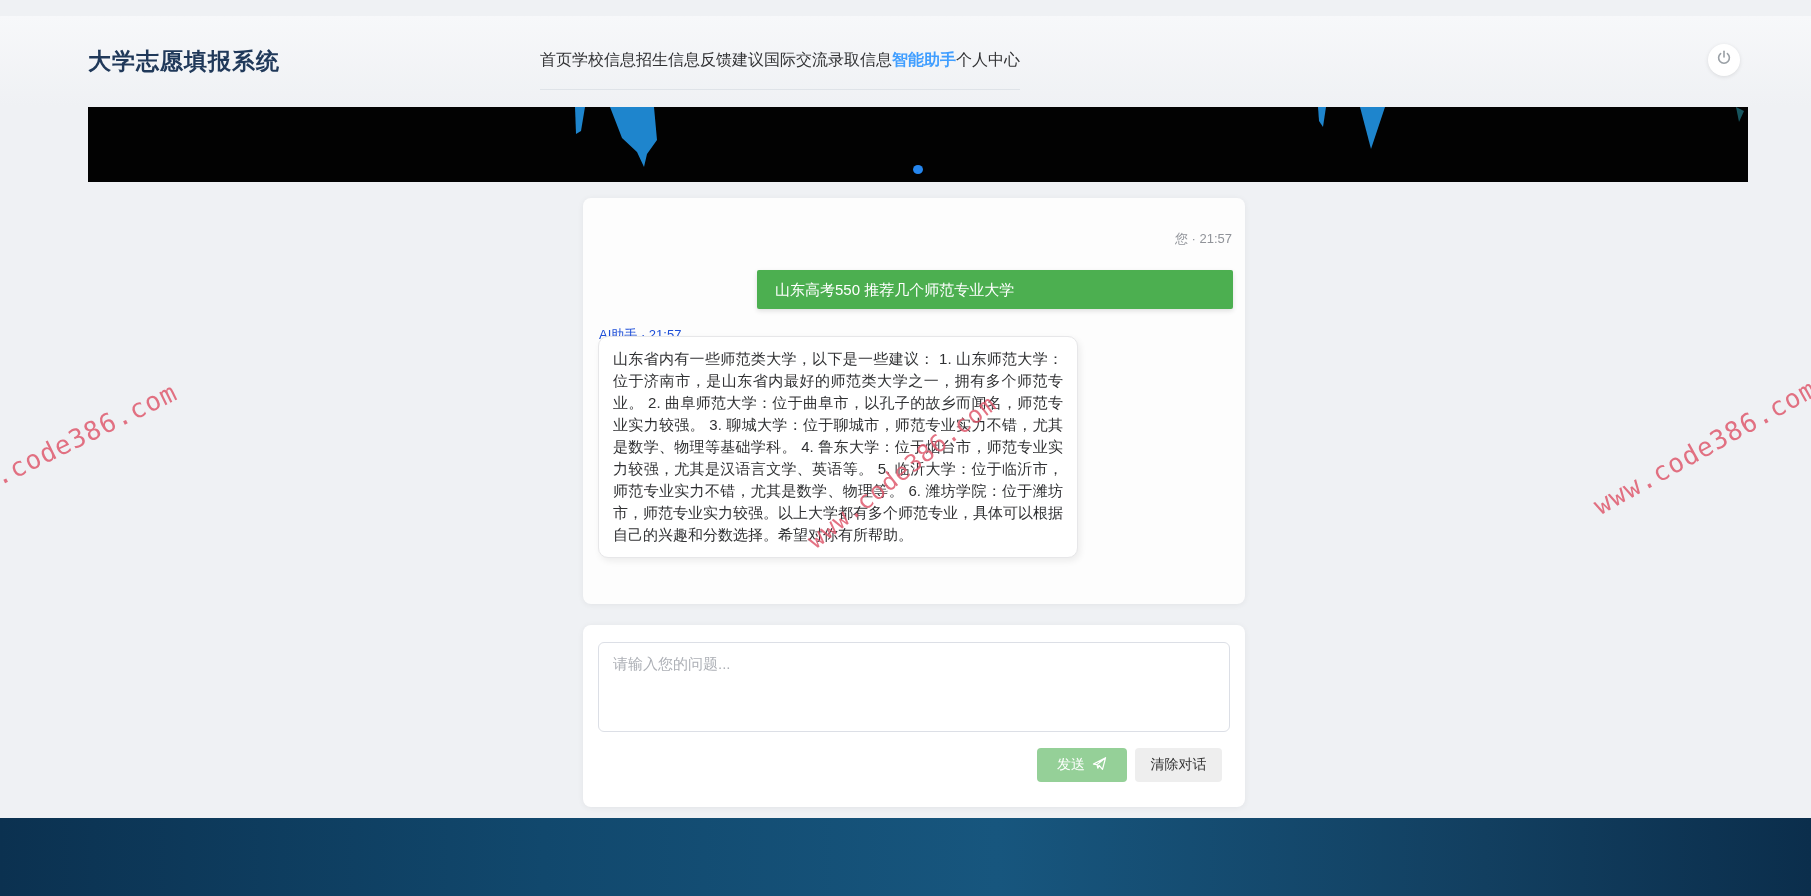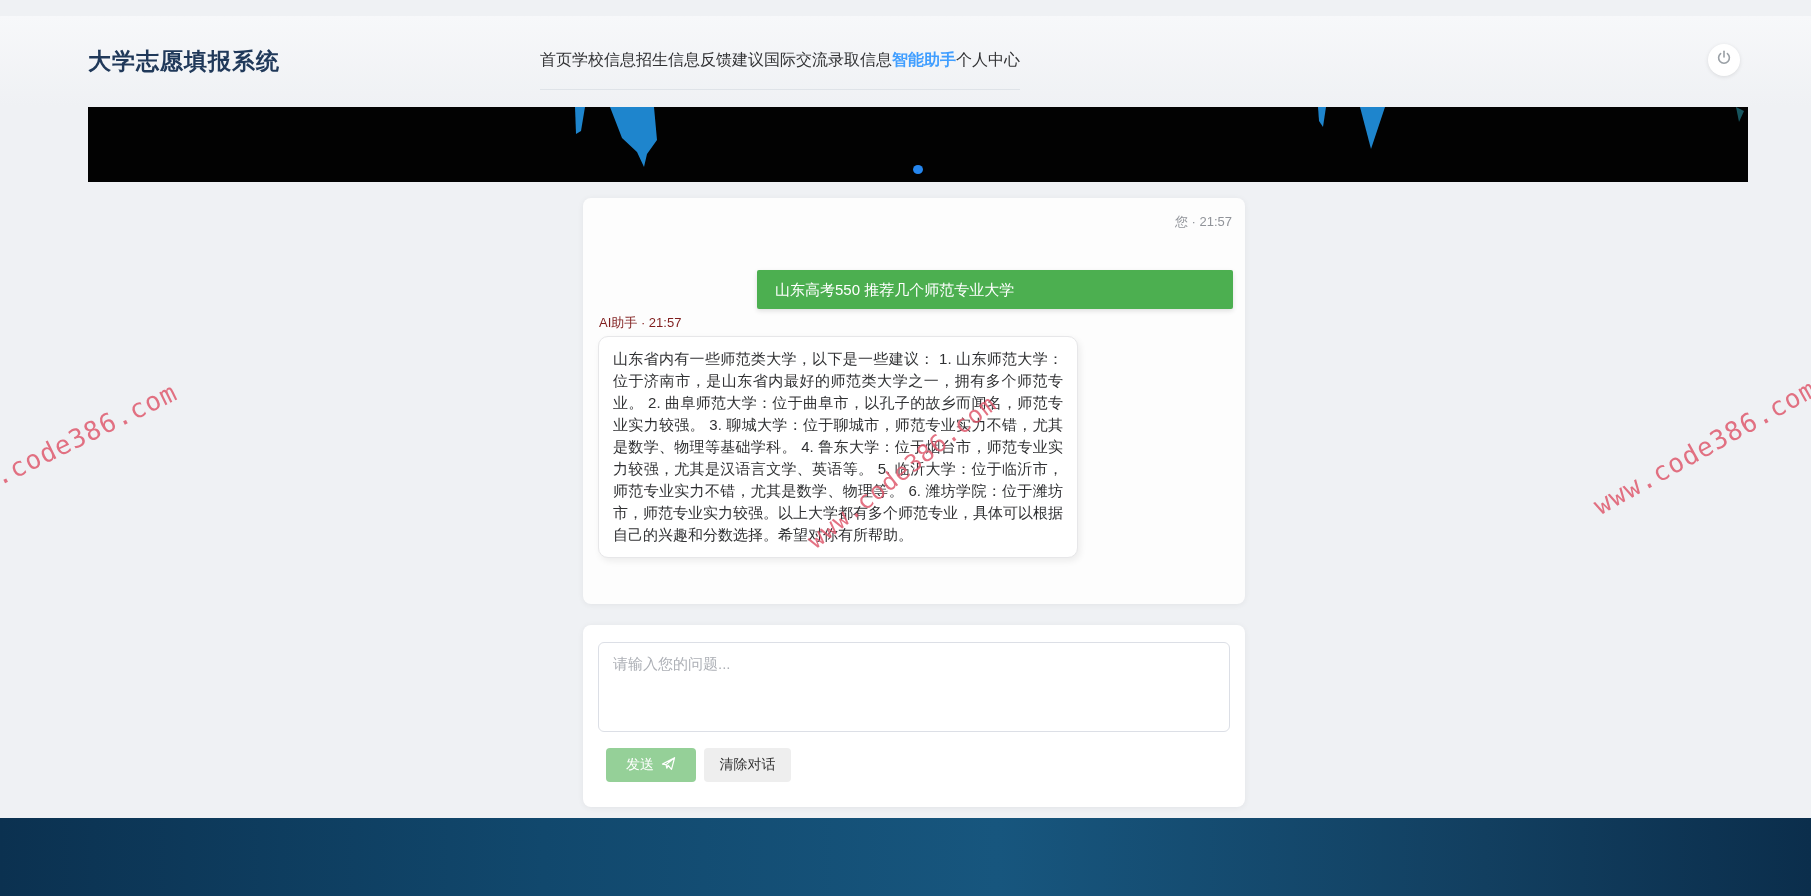--- a/index.html
+++ b/index.html
@@ -23,40 +23,40 @@
   
   .banner { position:absolute; left:88px; top:107px; width:1660px; height:75px; background:#020202; }
   .banner svg { display:block; width:100%; height:100%; }
   .carousel-dot { position:absolute; left:50%; bottom:8px; margin-left:-5px;
                   width:10px; height:9px; border-radius:50%; background:#2586ee; cursor:pointer; }
 
   
   .chat-card { position:absolute; left:583px; top:198px; width:662px; height:406px;
                background:#fdfdfd; border-radius:8px; box-shadow:0 1px 6px rgba(0,0,0,0.06); }
   .msg-meta { font-size:13px; color:#909399; }
-  .meta-user { position:absolute; top:15px; right:13px; text-align:right; }
+  .meta-user { position:absolute; top:32px; right:13px; text-align:right; }
   .bubble-user { position:absolute; top:40px; right:12px; width:476px; height:39px;
                  background:#4caf50; border-radius:2px; color:#ffffff; font-size:15px;
                  line-height:39px; padding:0 18px; box-shadow:0 2px 5px rgba(0,0,0,0.12);margin-top:32px; }
-  .meta-ai { position:absolute; top:116px; left:16px; color:#7f1d1d; }
+  .meta-ai { position:absolute; top:128px; left:16px; color:#1d4ed8; }
   .bubble-ai { position:absolute; top:138px; left:15px; width:480px; min-height:222px;
                background:#ffffff; border:1px solid #e7e7e9; border-radius:10px;
                padding:11px 14px; font-size:15px; line-height:22px; color:#303133;
                box-shadow:2px 3px 7px rgba(0,0,0,0.07); text-align:justify; }
 
   
   .composer-card { position:absolute; left:583px; top:625px; width:662px; height:182px;
                    background:#ffffff; border-radius:8px; box-shadow:0 1px 6px rgba(0,0,0,0.06); }
   .question-input { position:absolute; left:15px; top:17px; width:632px; height:90px;
                     border:1px solid #dcdfe6; border-radius:6px; resize:none;
                     padding:12px 14px; font-size:15px; color:#303133;
                     font-family:"Liberation Sans","DejaVu Sans",sans-serif; outline:none; background:#fff; }
   .question-input::placeholder { color:#adb0b6; }
   .composer-actions { position:absolute; left:0; top:123px; width:100%; padding:0 23px;
-                      display:flex; justify-content:flex-start; gap:8px; }
+                      display:flex; justify-content:flex-end; gap:8px; }
   .btn { height:34px; border:none; border-radius:4px; font-size:14px; cursor:pointer;
          display:flex; align-items:center; justify-content:center;
          font-family:"Liberation Sans","DejaVu Sans",sans-serif; }
   .btn-send { width:90px; background:#95d098; color:#ffffff; gap:7px; }
   .btn-clear { width:87px; background:#eeeeee; color:#333333; }
 
   
   .watermark { position:absolute; z-index:50; font-family:"DejaVu Sans Mono",monospace;
                font-size:26px; color:#df5a6e; opacity:0.85; letter-spacing:1px;
                white-space:nowrap; pointer-events:none; }

